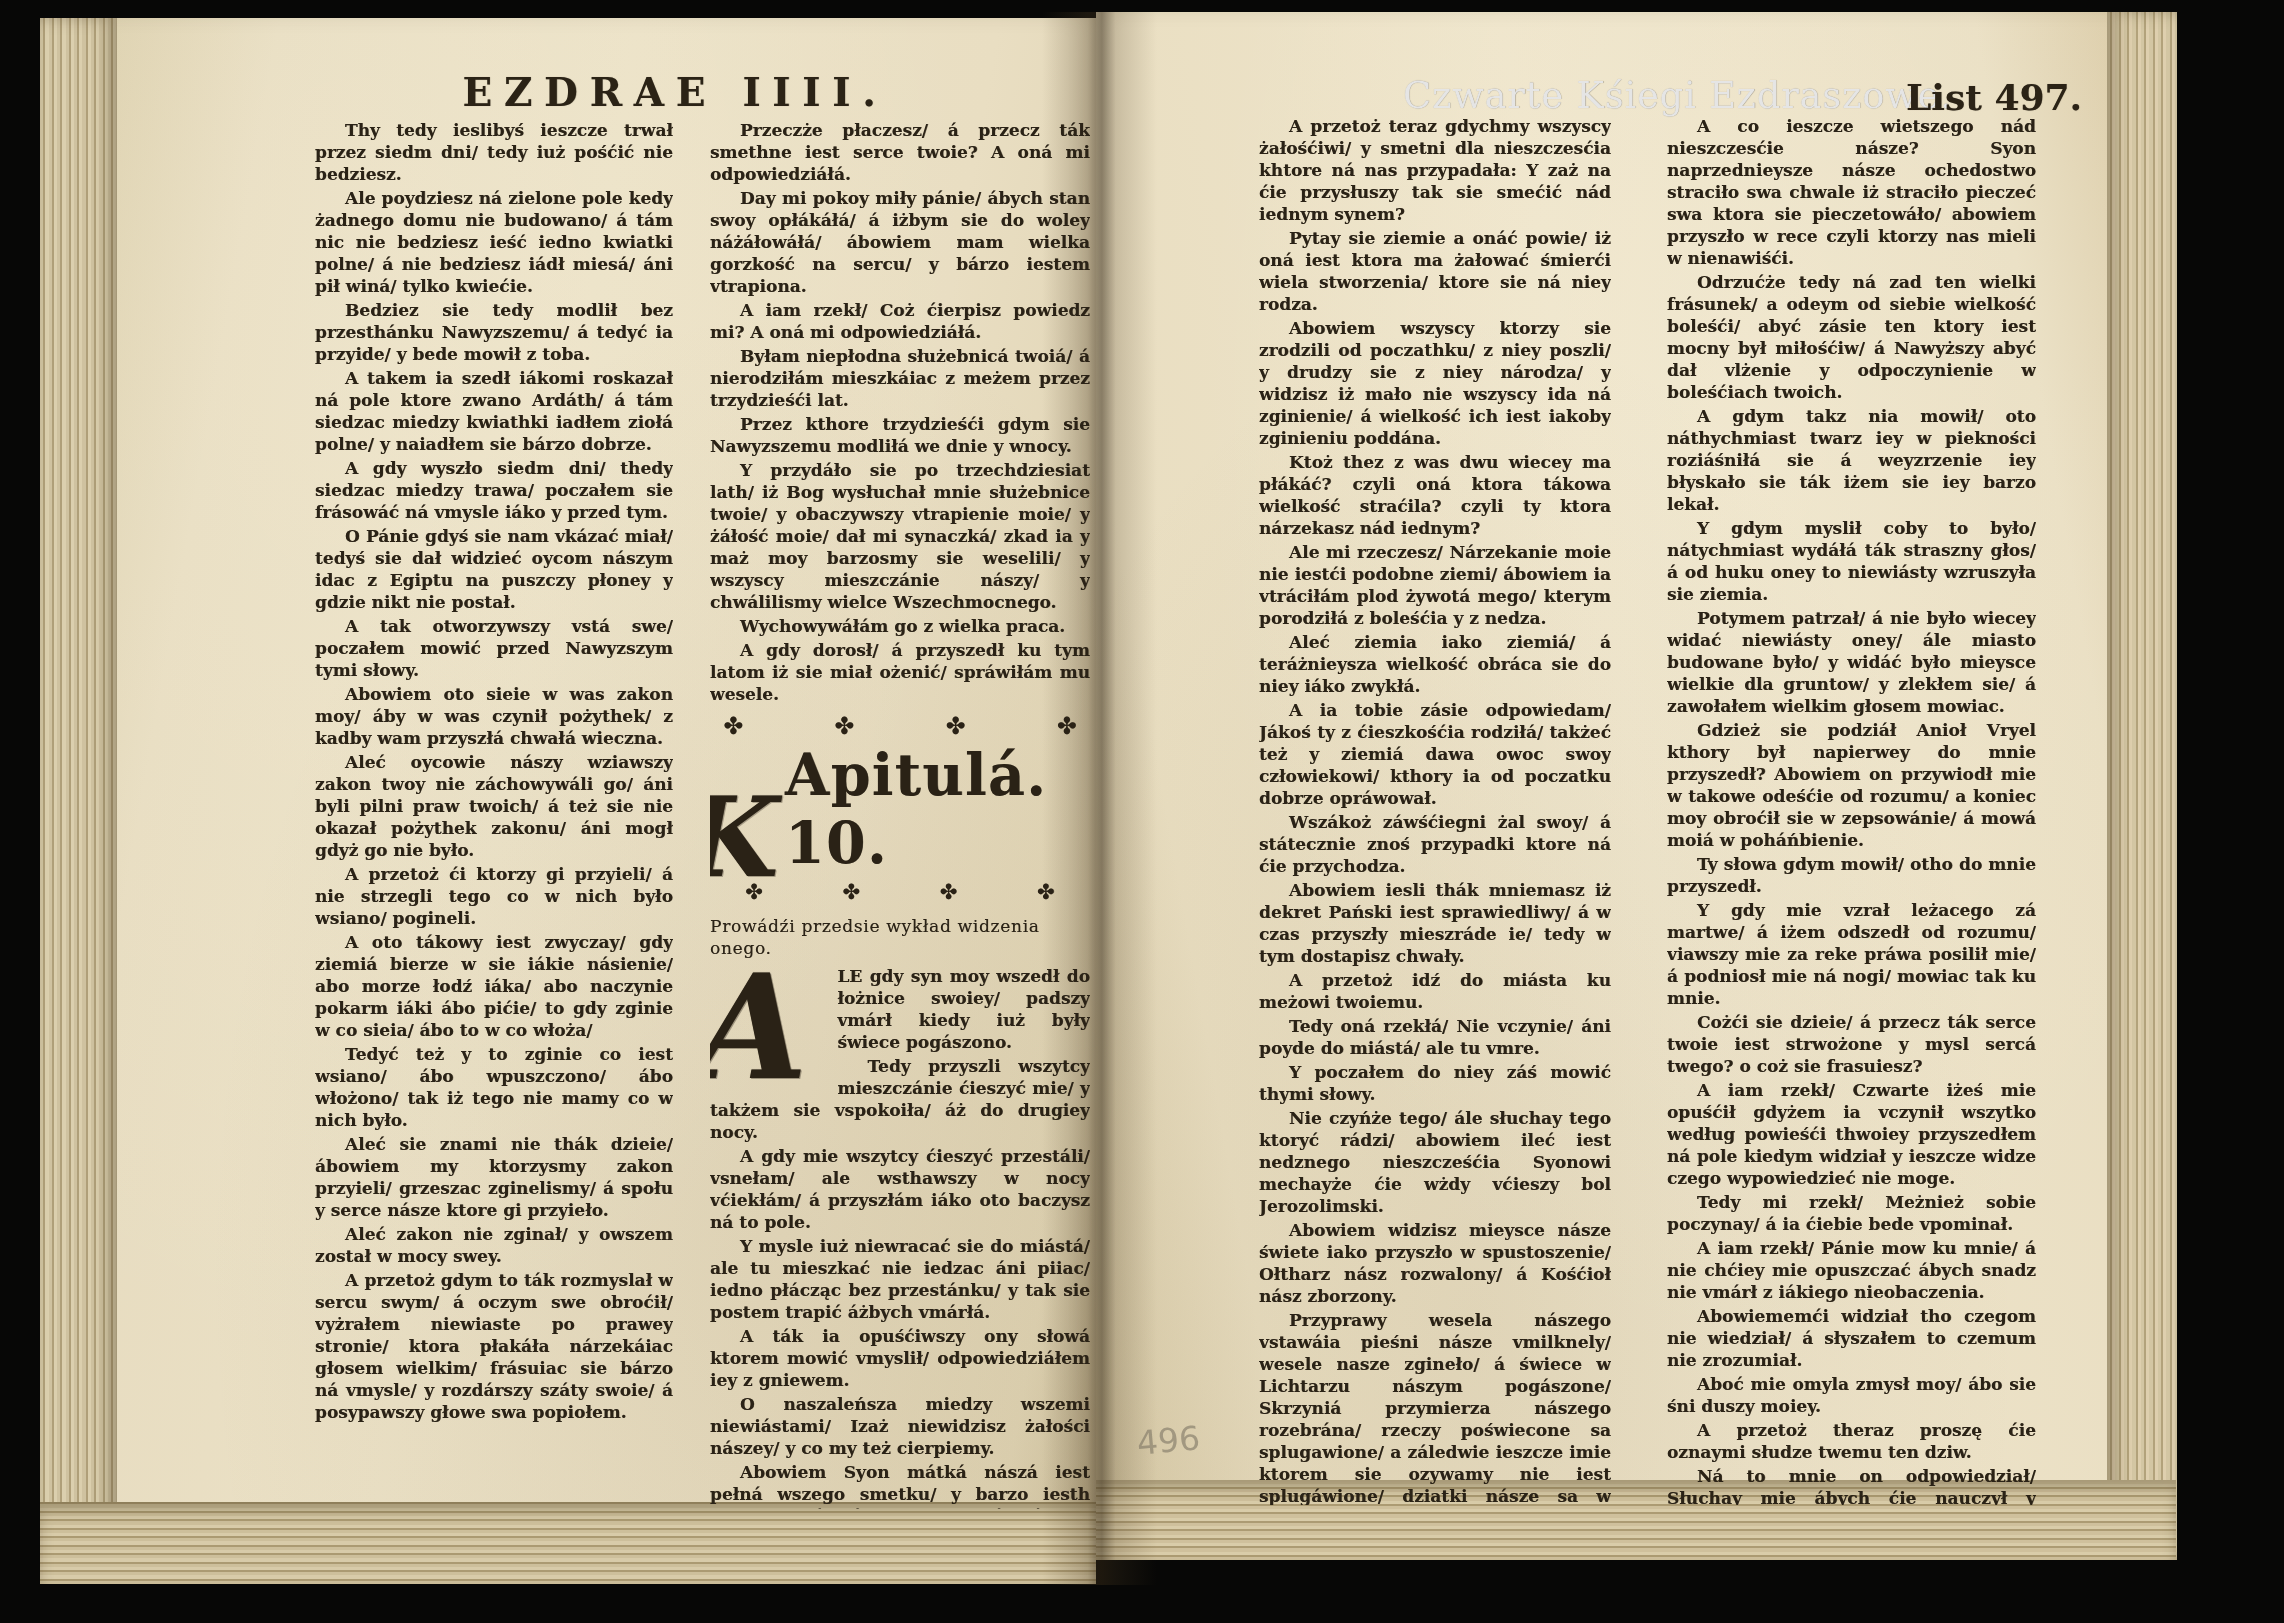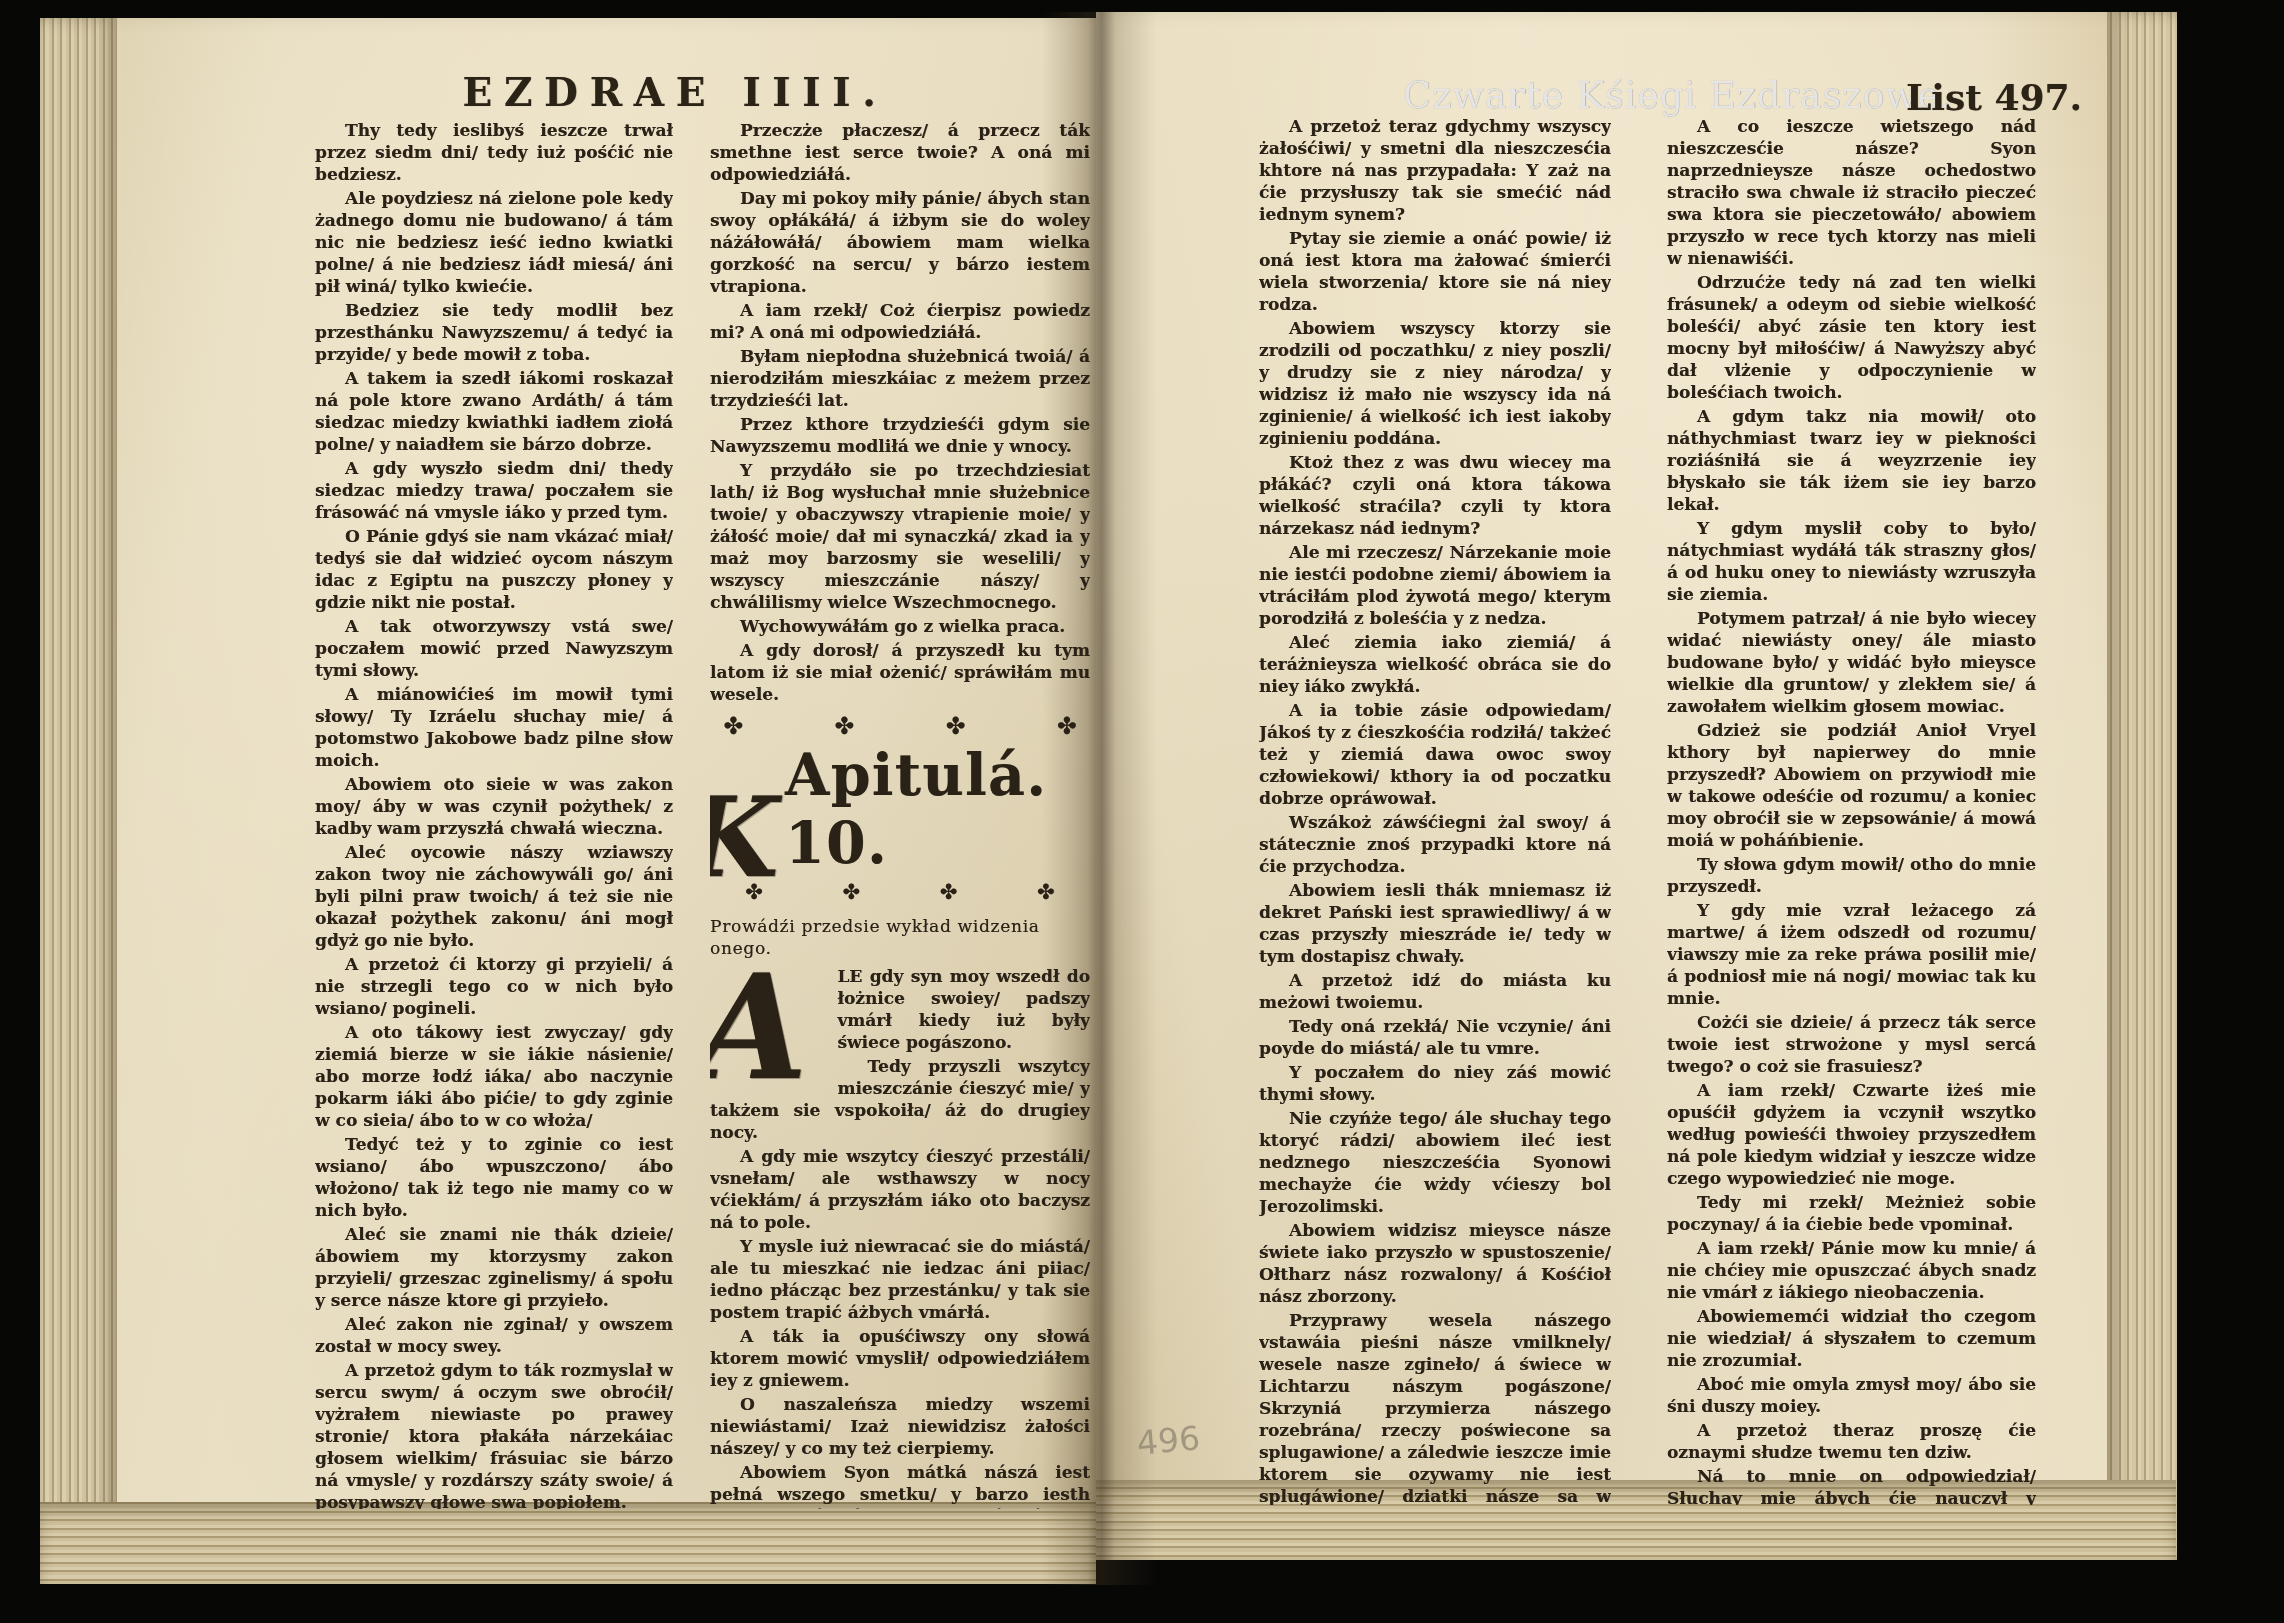--- a/index.html
+++ b/index.html
@@ -116,21 +116,20 @@
 
 <div class="col c1">
   <div>
       <div class="verse"><span>Thy tedy ieslibyś ieszcze trwał przez siedm dni/ tedy iuż pośćić nie bedziesz.</span></div>
       <div class="verse"><span>Ale poydziesz ná zielone pole kedy żadnego domu nie budowano/ á tám nic nie bedziesz ieść iedno kwiatki polne/ á nie bedziesz iádł miesá/ áni pił winá/ tylko kwiećie.</span></div>
       <div class="verse"><span>Bedziez sie tedy modlił bez przesthánku Nawyzszemu/ á tedyć ia przyide/ y bede mowił z toba.</span></div>
       <div class="verse"><span>A takem ia szedł iákomi roskazał ná pole ktore zwano Ardáth/ á tám siedzac miedzy kwiathki iadłem ziołá polne/ y naiadłem sie bárzo dobrze.</span></div>
       <div class="verse"><span>A gdy wyszło siedm dni/ thedy siedzac miedzy trawa/ poczałem sie frásowáć ná vmysle iáko y przed tym.</span></div>
       <div class="verse"><span>O Pánie gdyś sie nam vkázać miał/ tedyś sie dał widzieć oycom nászym idac z Egiptu na puszczy płoney y gdzie nikt nie postał.</span></div>
       <div class="verse"><span>A tak otworzywszy vstá swe/ poczałem mowić przed Nawyzszym tymi słowy.</span></div>
-      <div class="verse"><span>A miánowićieś im mowił tymi słowy/ Ty Izráelu słuchay mie/ á potomstwo Jakobowe badz pilne słow moich.</span></div>
       <div class="verse"><span>Abowiem oto sieie w was zakon moy/ áby w was czynił pożythek/ z kadby wam przyszłá chwałá wieczna.</span></div>
       <div class="verse"><span>Aleć oycowie nászy wziawszy zakon twoy nie záchowywáli go/ áni byli pilni praw twoich/ á też sie nie okazał pożythek zakonu/ áni mogł gdyż go nie było.</span></div>
       <div class="verse"><span>A przetoż ći ktorzy gi przyieli/ á nie strzegli tego co w nich było wsiano/ pogineli.</span></div>
       <div class="verse"><span>A oto tákowy iest zwyczay/ gdy ziemiá bierze w sie iákie násienie/ abo morze łodź iáka/ abo naczynie pokarm iáki ábo pićie/ to gdy zginie w co sieia/ ábo to w co włoża/</span></div>
       <div class="verse"><span>Tedyć też y to zginie co iest wsiano/ ábo wpuszczono/ ábo włożono/ tak iż tego nie mamy co w nich było.</span></div>
       <div class="verse"><span>Aleć sie znami nie thák dzieie/ ábowiem my ktorzysmy zakon przyieli/ grzeszac zginelismy/ á społu y serce násze ktore gi przyieło.</span></div>
       <div class="verse"><span>Aleć zakon nie zginał/ y owszem został w mocy swey.</span></div>
       <div class="verse"><span>A przetoż gdym to ták rozmyslał w sercu swym/ á oczym swe obroćił/ vyżrałem niewiaste po prawey stronie/ ktora płakáła nárzekáiac głosem wielkim/ frásuiac sie bárzo ná vmysle/ y rozdárszy száty swoie/ á posypawszy głowe swa popiołem.</span></div>
     </div>
 </div>
@@ -180,21 +179,21 @@
       <div class="verse"><span>Tedy oná rzekłá/ Nie vczynie/ áni poyde do miástá/ ale tu vmre.</span></div>
       <div class="verse"><span>Y poczałem do niey záś mowić thymi słowy.</span></div>
       <div class="verse"><span>Nie czyńże tego/ ále słuchay tego ktoryć rádzi/ abowiem ileć iest nedznego nieszcześćia Syonowi mechayże ćie wżdy vćieszy bol Jerozolimski.</span></div>
       <div class="verse"><span>Abowiem widzisz mieysce násze świete iako przyszło w spustoszenie/ Ołtharz nász rozwalony/ á Kośćioł nász zborzony.</span></div>
       <div class="verse"><span>Przyprawy wesela nászego vstawáia pieśni násze vmilknely/ wesele nasze zgineło/ á świece w Lichtarzu nászym pogászone/ Skrzyniá przymierza nászego rozebrána/ rzeczy poświecone sa splugawione/ a záledwie ieszcze imie ktorem sie ozywamy nie iest splugáwione/ dziatki násze sa w posromoceniu/ Kapłani popaleni/ Lewitowie w niewola pobráni/ panienki pogwalcone/ y żony násze/ dobrzy ludzie pobrani/ dziateczki násze potracone/ młodzieńcy nászy sa w cieszkim niewolstwie/ á siły násze zemdlone sa.</span></div>
     </div>
 </div>
 
 <div class="col c4">
   <div>
-      <div class="verse"><span>A co ieszcze wietszego nád nieszczesćie násze? Syon naprzednieysze násze ochedostwo straciło swa chwale iż straciło pieczeć swa ktora sie pieczetowáło/ abowiem przyszło w rece tych ktorzy nas mieli w nienawiśći.</span></div>
+      <div class="verse"><span>A co ieszcze wietszego nád nieszczesćie násze? Syon naprzednieysze násze ochedostwo straciło swa chwale iż straciło pieczeć swa ktora sie pieczetowáło/ abowiem przyszło w rece czyli ktorzy nas mieli w nienawiśći.</span></div>
       <div class="verse"><span>Odrzućże tedy ná zad ten wielki frásunek/ a odeym od siebie wielkość boleśći/ abyć zásie ten ktory iest mocny był miłośćiw/ á Nawyższy abyć dał vlżenie y odpoczynienie w boleśćiach twoich.</span></div>
       <div class="verse"><span>A gdym takz nia mowił/ oto náthychmiast twarz iey w piekności roziáśniłá sie á weyzrzenie iey błyskało sie ták iżem sie iey barzo lekał.</span></div>
       <div class="verse"><span>Y gdym myslił coby to było/ nátychmiast wydáłá ták straszny głos/ á od huku oney to niewiásty wzruszyła sie ziemia.</span></div>
       <div class="verse"><span>Potymem patrzał/ á nie było wiecey widać niewiásty oney/ ále miasto budowane było/ y widáć było mieysce wielkie dla gruntow/ y zlekłem sie/ á zawołałem wielkim głosem mowiac.</span></div>
       <div class="verse"><span>Gdzież sie podziáł Anioł Vryel kthory był napierwey do mnie przyszedł? Abowiem on przywiodł mie w takowe odeśćie od rozumu/ a koniec moy obroćił sie w zepsowánie/ á mowá moiá w poháńbienie.</span></div>
       <div class="verse"><span>Ty słowa gdym mowił/ otho do mnie przyszedł.</span></div>
       <div class="verse"><span>Y gdy mie vzrał leżacego zá martwe/ á iżem odszedł od rozumu/ viawszy mie za reke práwa posilił mie/ á podniosł mie ná nogi/ mowiac tak ku mnie.</span></div>
       <div class="verse"><span>Cożći sie dzieie/ á przecz ták serce twoie iest strwożone y mysl sercá twego? o coż sie frasuiesz?</span></div>
       <div class="verse"><span>A iam rzekł/ Czwarte iżeś mie opuśćił gdyżem ia vczynił wszytko według powieśći thwoiey przyszedłem ná pole kiedym widział y ieszcze widze czego wypowiedzieć nie moge.</span></div>
       <div class="verse"><span>Tedy mi rzekł/ Meżnież sobie poczynay/ á ia ćiebie bede vpominał.</span></div>

